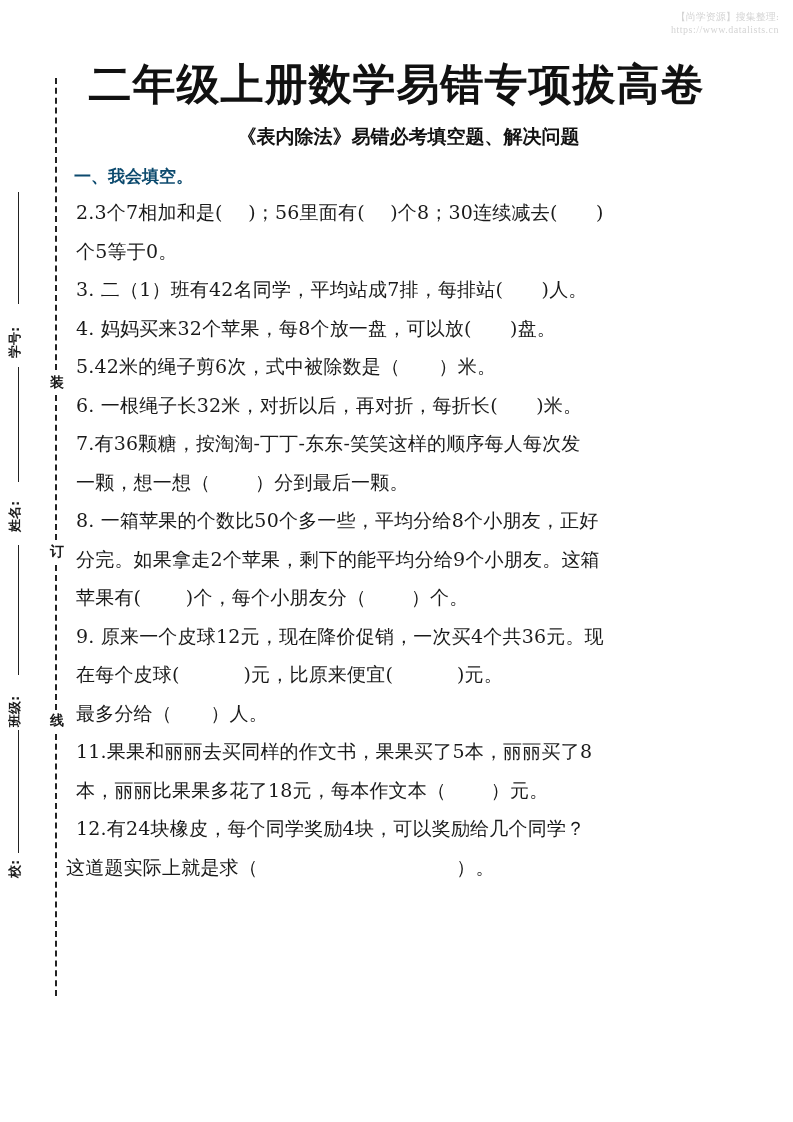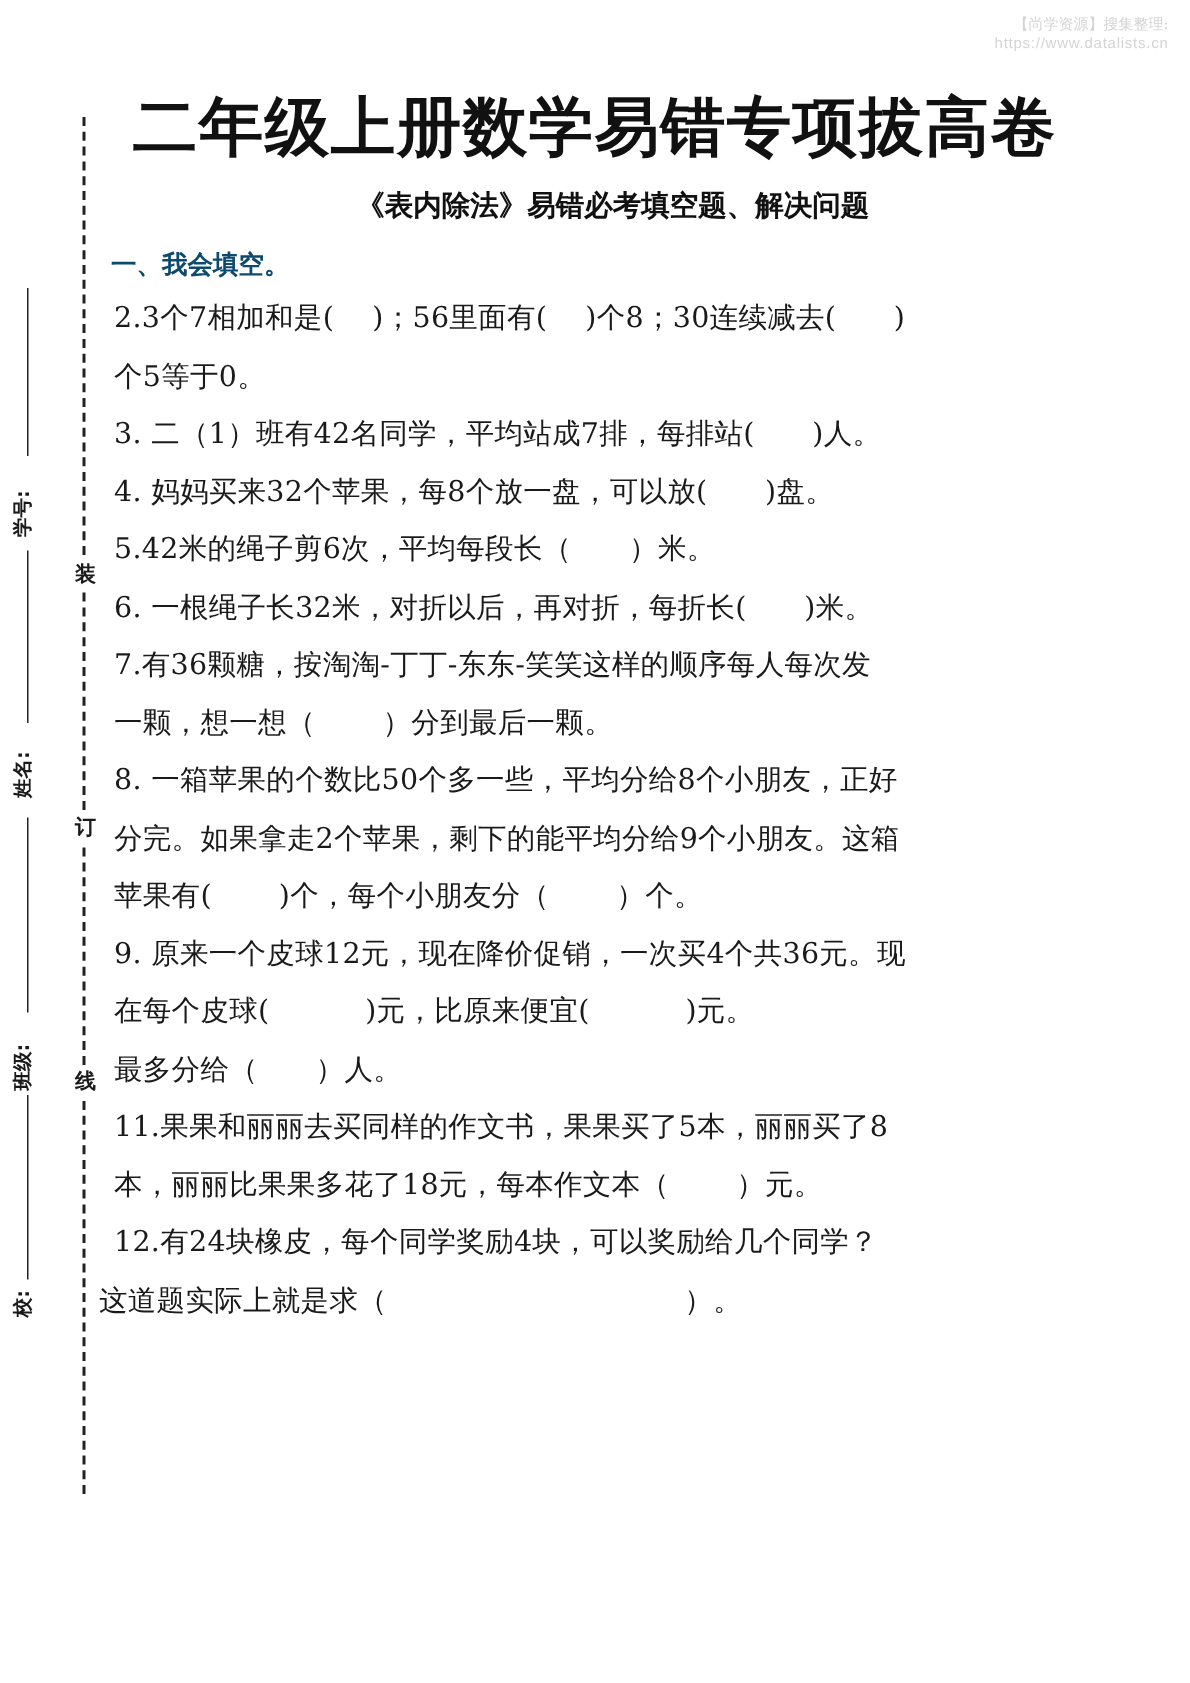--- a/index.html
+++ b/index.html
@@ -19,21 +19,21 @@
     .watermark {
       position: absolute;
       top: 10px;
       right: 14px;
       text-align: right;
       color: #d4d4d4;
       font-size: 10px;
       line-height: 13px;
     }
     .watermark .wm-line2 {
-      font-family: Liberation Sans, sans-serif;
+      font-family: Liberation Serif, serif;
       letter-spacing: 0.5px;
     }
 
     
     .binding-margin {
       position: absolute;
       left: 0;
       top: 0;
       width: 70px;
       height: 1122px;
@@ -162,21 +162,21 @@
     <div class="q-line">2.3个7相加和是(　 )；56里面有(　 )个8；30连续减去(　　)</div>
     <div class="q-line">个5等于0。</div>
   </div>
   <div>
     <div class="q-line">3. 二（1）班有42名同学，平均站成7排，每排站(　　)人。</div>
   </div>
   <div>
     <div class="q-line">4. 妈妈买来32个苹果，每8个放一盘，可以放(　　)盘。</div>
   </div>
   <div>
-    <div class="q-line">5.42米的绳子剪6次，平均每段长（　　）米。</div>
+    <div class="q-line">5.42米的绳子剪6次，式中被除数是（　　）米。</div>
   </div>
   <div>
     <div class="q-line">6. 一根绳子长32米，对折以后，再对折，每折长(　　)米。</div>
   </div>
   <div>
     <div class="q-line">7.有36颗糖，按淘淘-丁丁-东东-笑笑这样的顺序每人每次发</div>
     <div class="q-line">一颗，想一想（　　 ）分到最后一颗。</div>
   </div>
   <div>
     <div class="q-line">8. 一箱苹果的个数比50个多一些，平均分给8个小朋友，正好</div>

